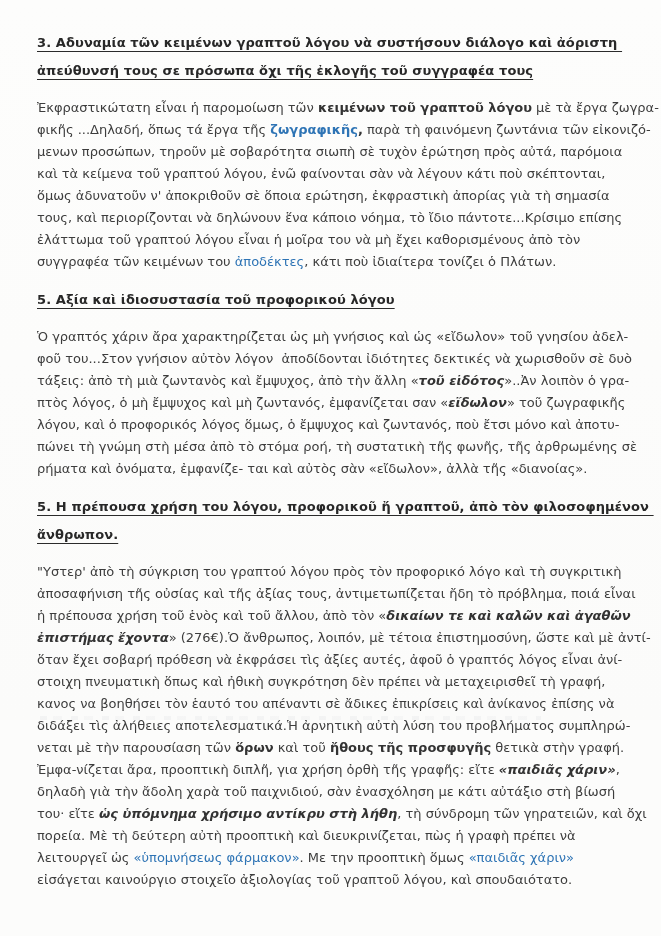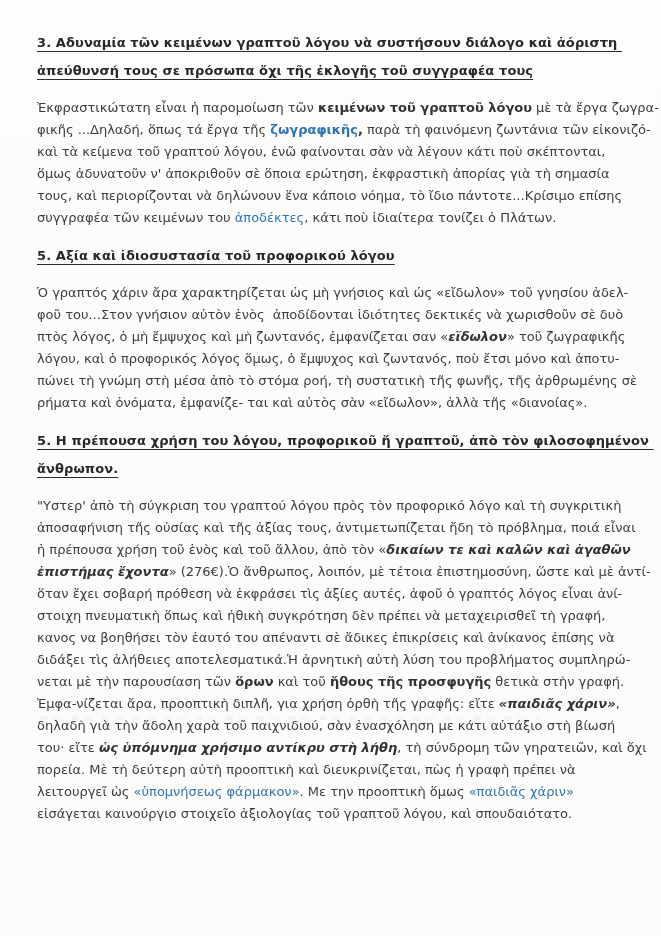--- a/index.html
+++ b/index.html
@@ -52,31 +52,34 @@
 
 <div class="page">
   <div class="doc">
       <div class="block heading">
         <div class="line"><span class="run h">3. Αδυναμία τῶν κειμένων γραπτοῦ λόγου νὰ συστήσουν διάλογο καὶ ἀόριστη </span></div>
         <div class="line"><span class="run h">ἀπεύθυνσή τους σε πρόσωπα ὄχι τῆς ἐκλογῆς τοῦ συγγραφέα τους</span></div>
       </div>
       <div class="block paragraph">
         <div class="line"><span class="run n">Ἐκφραστικώτατη εἶναι ἡ παρομοίωση τῶν </span><span class="run b">κειμένων τοῦ γραπτοῦ λόγου</span><span class="run n"> μὲ τὰ ἔργα ζωγρα-</span></div>
         <div class="line"><span class="run n">φικῆς ...Δηλαδή, ὅπως τά ἔργα τῆς </span><span class="run blueb">ζωγραφικῆς</span><span class="run b">,</span><span class="run n"> παρὰ τὴ φαινόμενη ζωντάνια τῶν εἰκονιζό-</span></div>
+        <div class="line"><span class="run n">μενων προσώπων, τηροῦν μὲ σοβαρότητα σιωπὴ σὲ τυχὸν ἐρώτηση πρὸς αὐτά, παρόμοια</span></div>
         <div class="line"><span class="run n">καὶ τὰ κείμενα τοῦ γραπτού λόγου, ἐνῶ φαίνονται σὰν νὰ λέγουν κάτι ποὺ σκέπτονται,</span></div>
         <div class="line"><span class="run n">ὅμως ἀδυνατοῦν ν' ἀποκριθοῦν σὲ ὅποια ερώτηση, ἐκφραστικὴ ἀπορίας γιὰ τὴ σημασία</span></div>
         <div class="line"><span class="run n">τους, καὶ περιορίζονται νὰ δηλώνουν ἕνα κάποιο νόημα, τὸ ἴδιο πάντοτε...Κρίσιμο επίσης</span></div>
+        <div class="line"><span class="run n">ἐλάττωμα τοῦ γραπτού λόγου εἶναι ἡ μοῖρα του νὰ μὴ ἔχει καθορισμένους ἀπὸ τὸν</span></div>
         <div class="line"><span class="run n">συγγραφέα τῶν κειμένων του </span><span class="run blue">ἀποδέκτες</span><span class="run n">, κάτι ποὺ ἰδιαίτερα τονίζει ὁ Πλάτων.</span></div>
       </div>
       <div class="block heading">
         <div class="line"><span class="run h">5. Αξία καὶ ἰδιοσυστασία τοῦ προφορικού λόγου</span></div>
       </div>
       <div class="block paragraph">
         <div class="line"><span class="run n">Ὁ γραπτός χάριν ἄρα χαρακτηρίζεται ὡς μὴ γνήσιος καὶ ὡς «εἴδωλον» τοῦ γνησίου ἀδελ-</span></div>
-        <div class="line"><span class="run n">φοῦ του...Στον γνήσιον αὐτὸν ἑνὸς  ἀποδίδονται ἰδιότητες δεκτικές νὰ χωρισθοῦν σὲ δυὸ</span></div>
+        <div class="line"><span class="run n">φοῦ του...Στον γνήσιον αὐτὸν λόγον  ἀποδίδονται ἰδιότητες δεκτικές νὰ χωρισθοῦν σὲ δυὸ</span></div>
+        <div class="line"><span class="run n">τάξεις: ἀπὸ τὴ μιὰ ζωντανὸς καὶ ἔμψυχος, ἀπὸ τὴν ἄλλη «</span><span class="run bi">τοῦ εἰδότος</span><span class="run n">»..Ἀν λοιπὸν ὁ γρα-</span></div>
         <div class="line"><span class="run n">πτὸς λόγος, ὁ μὴ ἔμψυχος καὶ μὴ ζωντανός, ἐμφανίζεται σαν «</span><span class="run bi">εἴδωλον</span><span class="run n">» τοῦ ζωγραφικῆς</span></div>
         <div class="line"><span class="run n">λόγου, καὶ ὁ προφορικός λόγος ὅμως, ὁ ἔμψυχος καὶ ζωντανός, ποὺ ἔτσι μόνο καὶ ἀποτυ-</span></div>
         <div class="line"><span class="run n">πώνει τὴ γνώμη στὴ μέσα ἀπὸ τὸ στόμα ροή, τὴ συστατικὴ τῆς φωνῆς, τῆς ἀρθρωμένης σὲ</span></div>
         <div class="line"><span class="run n">ρήματα καὶ ὀνόματα, ἐμφανίζε- ται καὶ αὐτὸς σὰν «εἴδωλον», ἀλλὰ τῆς «διανοίας».</span></div>
       </div>
       <div class="block heading">
         <div class="line"><span class="run h">5. Η πρέπουσα χρήση του λόγου, προφορικοῦ ἤ γραπτοῦ, ἀπὸ τὸν φιλοσοφημένον </span></div>
         <div class="line"><span class="run h">ἄνθρωπον.</span></div>
       </div>
       <div class="block paragraph">

